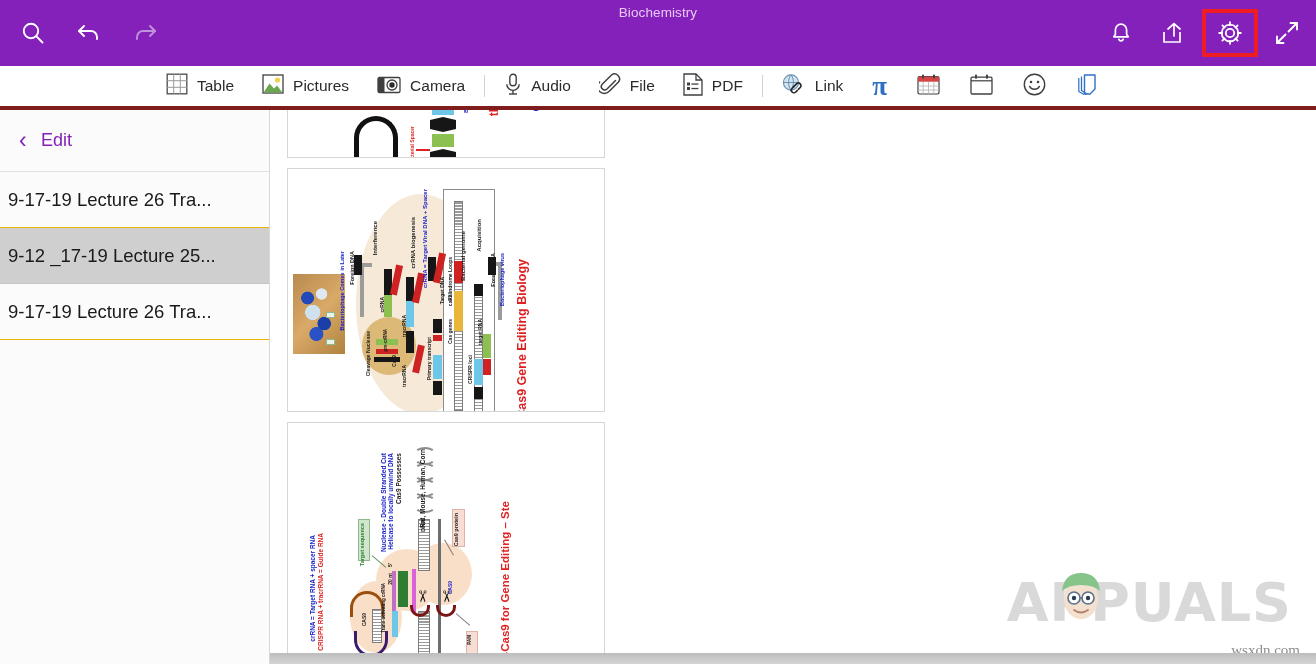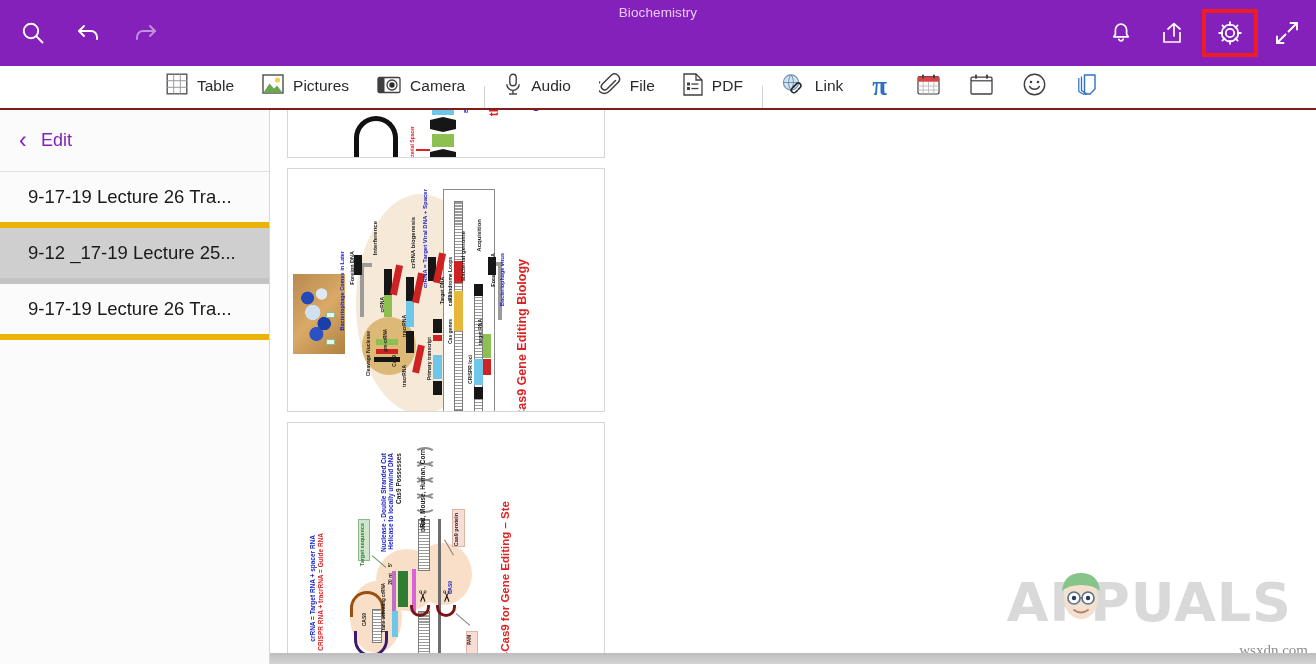--- a/index.html
+++ b/index.html
@@ -80,23 +80,23 @@
     transform: translate(-6px, -2px);
     border: 4px solid #ee1c23;
     pointer-events: none;
   }
 
   
   .ribbon {
     flex: 0 0 44px;
     height: 44px;
     background: #ffffff;
-    border-bottom: 2px solid #7f1d1d;
+    border-bottom: 4px solid #7f1d1d;
     display: flex;
-    align-items: flex-end;
+    align-items: center;
     padding-left: 152px;
     gap: 0;
   }
   .ribbon-item {
     display: flex; align-items: center; gap: 9px;
     padding: 0 14px;
     height: 44px;
     color: #2b2b2b;
     font-size: 15.5px;
     white-space: nowrap;
@@ -133,24 +133,24 @@
   .sidebar-title {
     flex: 1 1 auto; text-align: center;
     font-size: 19px; color: #1d1d1d;
     margin-left: -8px;
   }
   .edit-link { color: #8321ba; font-size: 18px; }
   .note-list { flex: 1 1 auto; overflow: hidden; background: #fbfbfb; }
   .note-item {
     height: 56px;
     display: flex; align-items: center;
-    padding: 0 28px;
+    padding: 0 8px;
     font-size: 18.5px;
     color: #1a1a1a;
-    border-bottom: 6px solid #eab308;
+    border-bottom: 1px solid #eab308;
     background: #fbfbfb;
     white-space: nowrap; overflow: hidden;
   }
   .note-item.selected { background: #cfcfcf; border-bottom-color: #c3c3c3; }
 
   
   .canvas {
     flex: 1 1 auto;
     background: #ffffff;
     position: relative;
@@ -233,21 +233,21 @@
     color: #d9d9d9; letter-spacing: 1px;
     font-family: "DejaVu Sans", sans-serif;
   }
   .wm-face {
     position: absolute;
     left: 46px; top: -6px;
     width: 56px; height: 58px;
   }
   .site-credit {
     position: absolute;
-    right: 8px; bottom: 5px;
+    right: 16px; bottom: 5px;
     font-size: 15px;
     color: #8d8d8d;
     font-family: "Liberation Serif", serif;
   }
   .bottom-strip {
     position: absolute;
     left: 0; right: 0; bottom: 0;
     height: 11px;
     background: linear-gradient(to bottom, #bdbdbd, #d4d4d4);
   }

